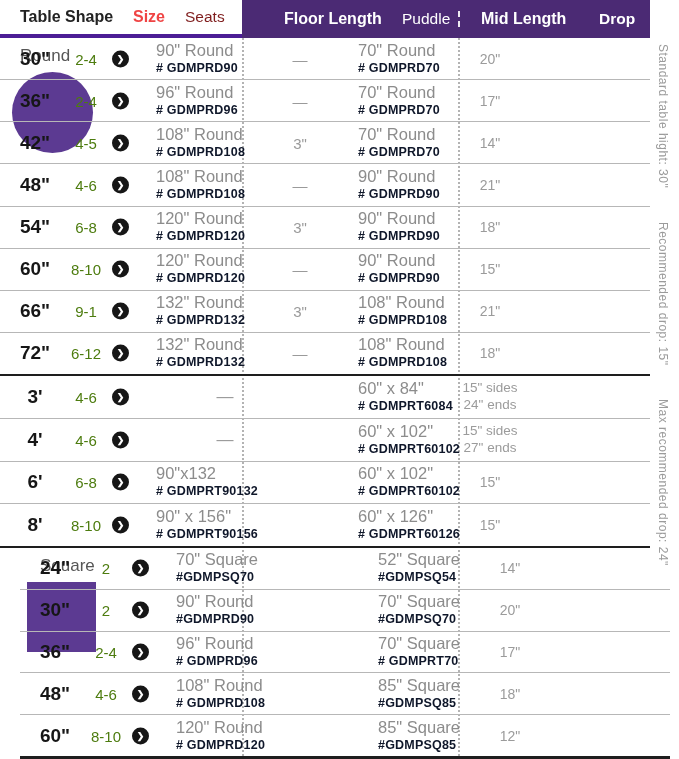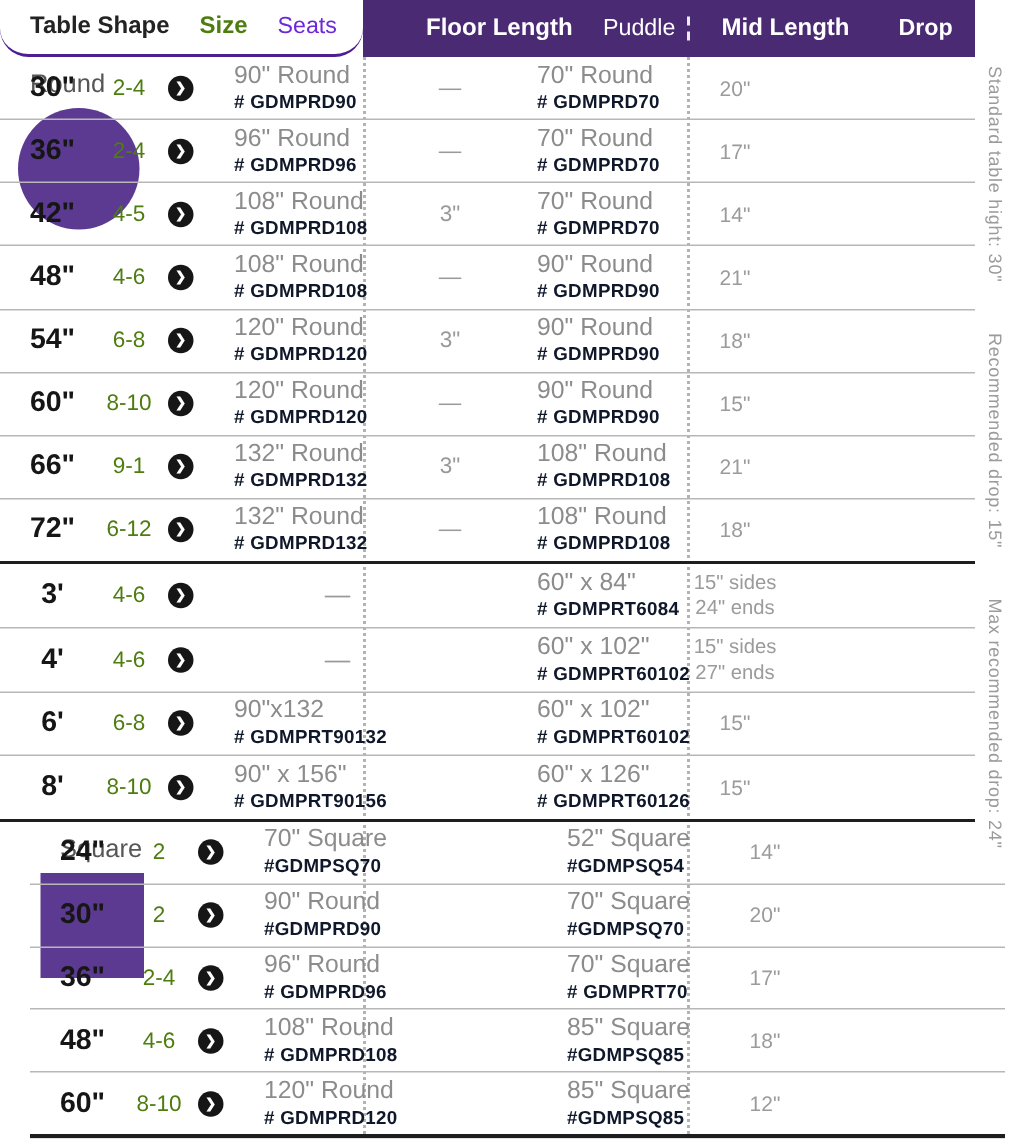--- a/index.html
+++ b/index.html
@@ -7,26 +7,26 @@
     position:relative;
     width:679px;height:759px;
     background:#fff;
     font-family:"Liberation Sans", sans-serif;
     overflow:hidden;
   }
   
   .header{display:flex;height:38px;width:650px;}
   .header-left{
     position:relative;width:242px;flex:none;
-    border-bottom:2px solid #4c1d95;box-sizing:border-box;background:#fff;border-radius:19px;
+    border-bottom:4px solid #4c1d95;box-sizing:border-box;background:#fff;
   }
   .header-left span{position:absolute;top:50%;transform:translateY(-50%);white-space:nowrap;}
   .hl-shape{left:20px;font-size:16px;font-weight:700;color:#232323;}
-  .hl-size{left:133px;font-size:16px;font-weight:700;color:#4d7c0f;}
-  .hl-seats{left:185px;font-size:15.5px;color:#6d28d9;}
+  .hl-size{left:133px;font-size:16px;font-weight:700;color:#ef4444;}
+  .hl-seats{left:185px;font-size:15.5px;color:#7f1d1d;}
   .header-right{
     position:relative;width:408px;flex:none;
     background:var(--purple-header,#4b2a74);color:#fff;
   }
   .header-right span{position:absolute;top:50%;transform:translateY(-50%);white-space:nowrap;text-align:center;}
   .hr-floor{left:42px;font-size:16px;font-weight:700;}
   .hr-puddle{left:160px;font-size:15.5px;font-weight:400;}
   .hr-divider{
     position:absolute;left:216px;top:3px;bottom:3px;
     border-left:2px dashed rgba(255,255,255,0.9);

